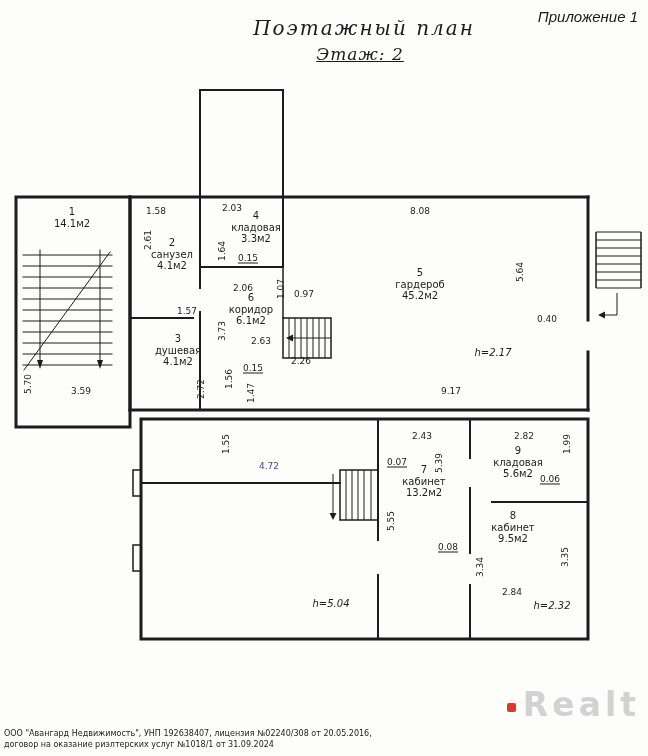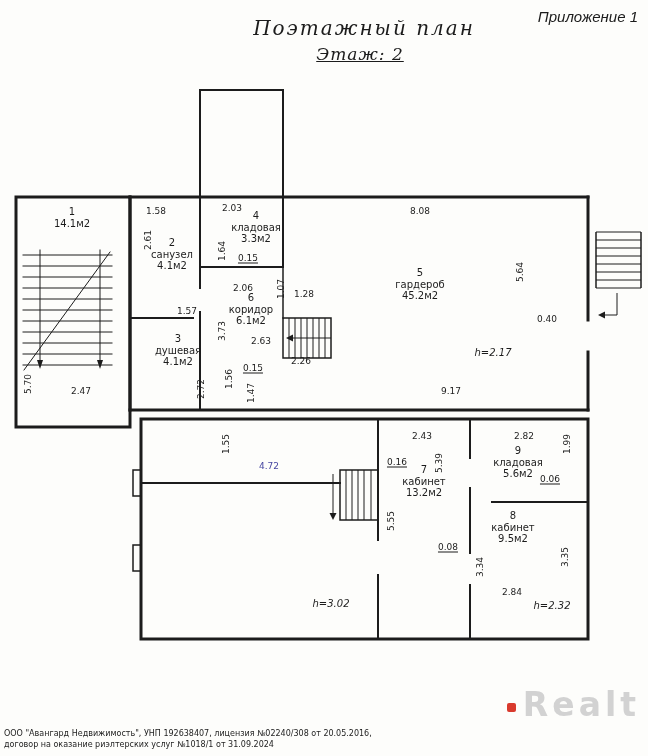--- a/index.html
+++ b/index.html
@@ -201,52 +201,52 @@
     <div class="rarea">9.5м2</div>
   </div>
 
   <div class="dim" style="left:156px;top:211px">1.58</div>
   <div class="dim v" style="left:148px;top:240px">2.61</div>
   <div class="dim" style="left:232px;top:208px">2.03</div>
   <div class="dim v" style="left:222px;top:251px">1.64</div>
   <div class="dim u" style="left:248px;top:258px">0.15</div>
   <div class="dim" style="left:243px;top:288px">2.06</div>
   <div class="dim v" style="left:281px;top:289px">1.07</div>
-  <div class="dim" style="left:304px;top:294px">1.28</div>
+  <div class="dim" style="left:304px;top:294px">0.97</div>
   <div class="dim" style="left:420px;top:211px">8.08</div>
   <div class="dim v" style="left:520px;top:272px">5.64</div>
   <div class="dim" style="left:547px;top:319px">0.40</div>
   <div class="dim" style="left:187px;top:311px">1.57</div>
   <div class="dim v" style="left:222px;top:331px">3.73</div>
   <div class="dim" style="left:261px;top:341px">2.63</div>
   <div class="dim" style="left:301px;top:361px">2.26</div>
   <div class="dim u" style="left:253px;top:368px">0.15</div>
   <div class="dim v" style="left:229px;top:379px">1.56</div>
   <div class="dim v" style="left:201px;top:389px">2.72</div>
   <div class="dim v" style="left:251px;top:393px">1.47</div>
   <div class="dim" style="left:451px;top:391px">9.17</div>
   <div class="dim v" style="left:28px;top:384px">5.70</div>
-  <div class="dim" style="left:81px;top:391px">2.47</div>
+  <div class="dim" style="left:81px;top:391px">3.59</div>
 
   <div class="dim v" style="left:226px;top:444px">1.55</div>
   <div class="dim pen" style="left:269px;top:466px">4.72</div>
   <div class="dim" style="left:422px;top:436px">2.43</div>
-  <div class="dim u" style="left:397px;top:462px">0.16</div>
+  <div class="dim u" style="left:397px;top:462px">0.07</div>
   <div class="dim v" style="left:439px;top:463px">5.39</div>
   <div class="dim" style="left:524px;top:436px">2.82</div>
   <div class="dim v" style="left:567px;top:444px">1.99</div>
   <div class="dim u" style="left:550px;top:479px">0.06</div>
   <div class="dim v" style="left:391px;top:521px">5.55</div>
   <div class="dim u" style="left:448px;top:547px">0.08</div>
   <div class="dim v" style="left:480px;top:567px">3.34</div>
   <div class="dim v" style="left:565px;top:557px">3.35</div>
   <div class="dim" style="left:512px;top:592px">2.84</div>
 
   <div class="hgt" style="left:493px;top:352px">h=2.17</div>
-  <div class="hgt" style="left:331px;top:603px">h=3.02</div>
+  <div class="hgt" style="left:331px;top:603px">h=5.04</div>
   <div class="hgt" style="left:552px;top:605px">h=2.32</div>
 
   <div class="footer">
     <div>ООО "Авангард Недвижимость", УНП 192638407, лицензия №02240/308 от 20.05.2016,</div>
     <div>договор на оказание риэлтерских услуг №1018/1 от 31.09.2024</div>
   </div>
 
   <div class="watermark">
     <span class="wm-dot"></span>
     <span class="wm-text">Realt</span>

